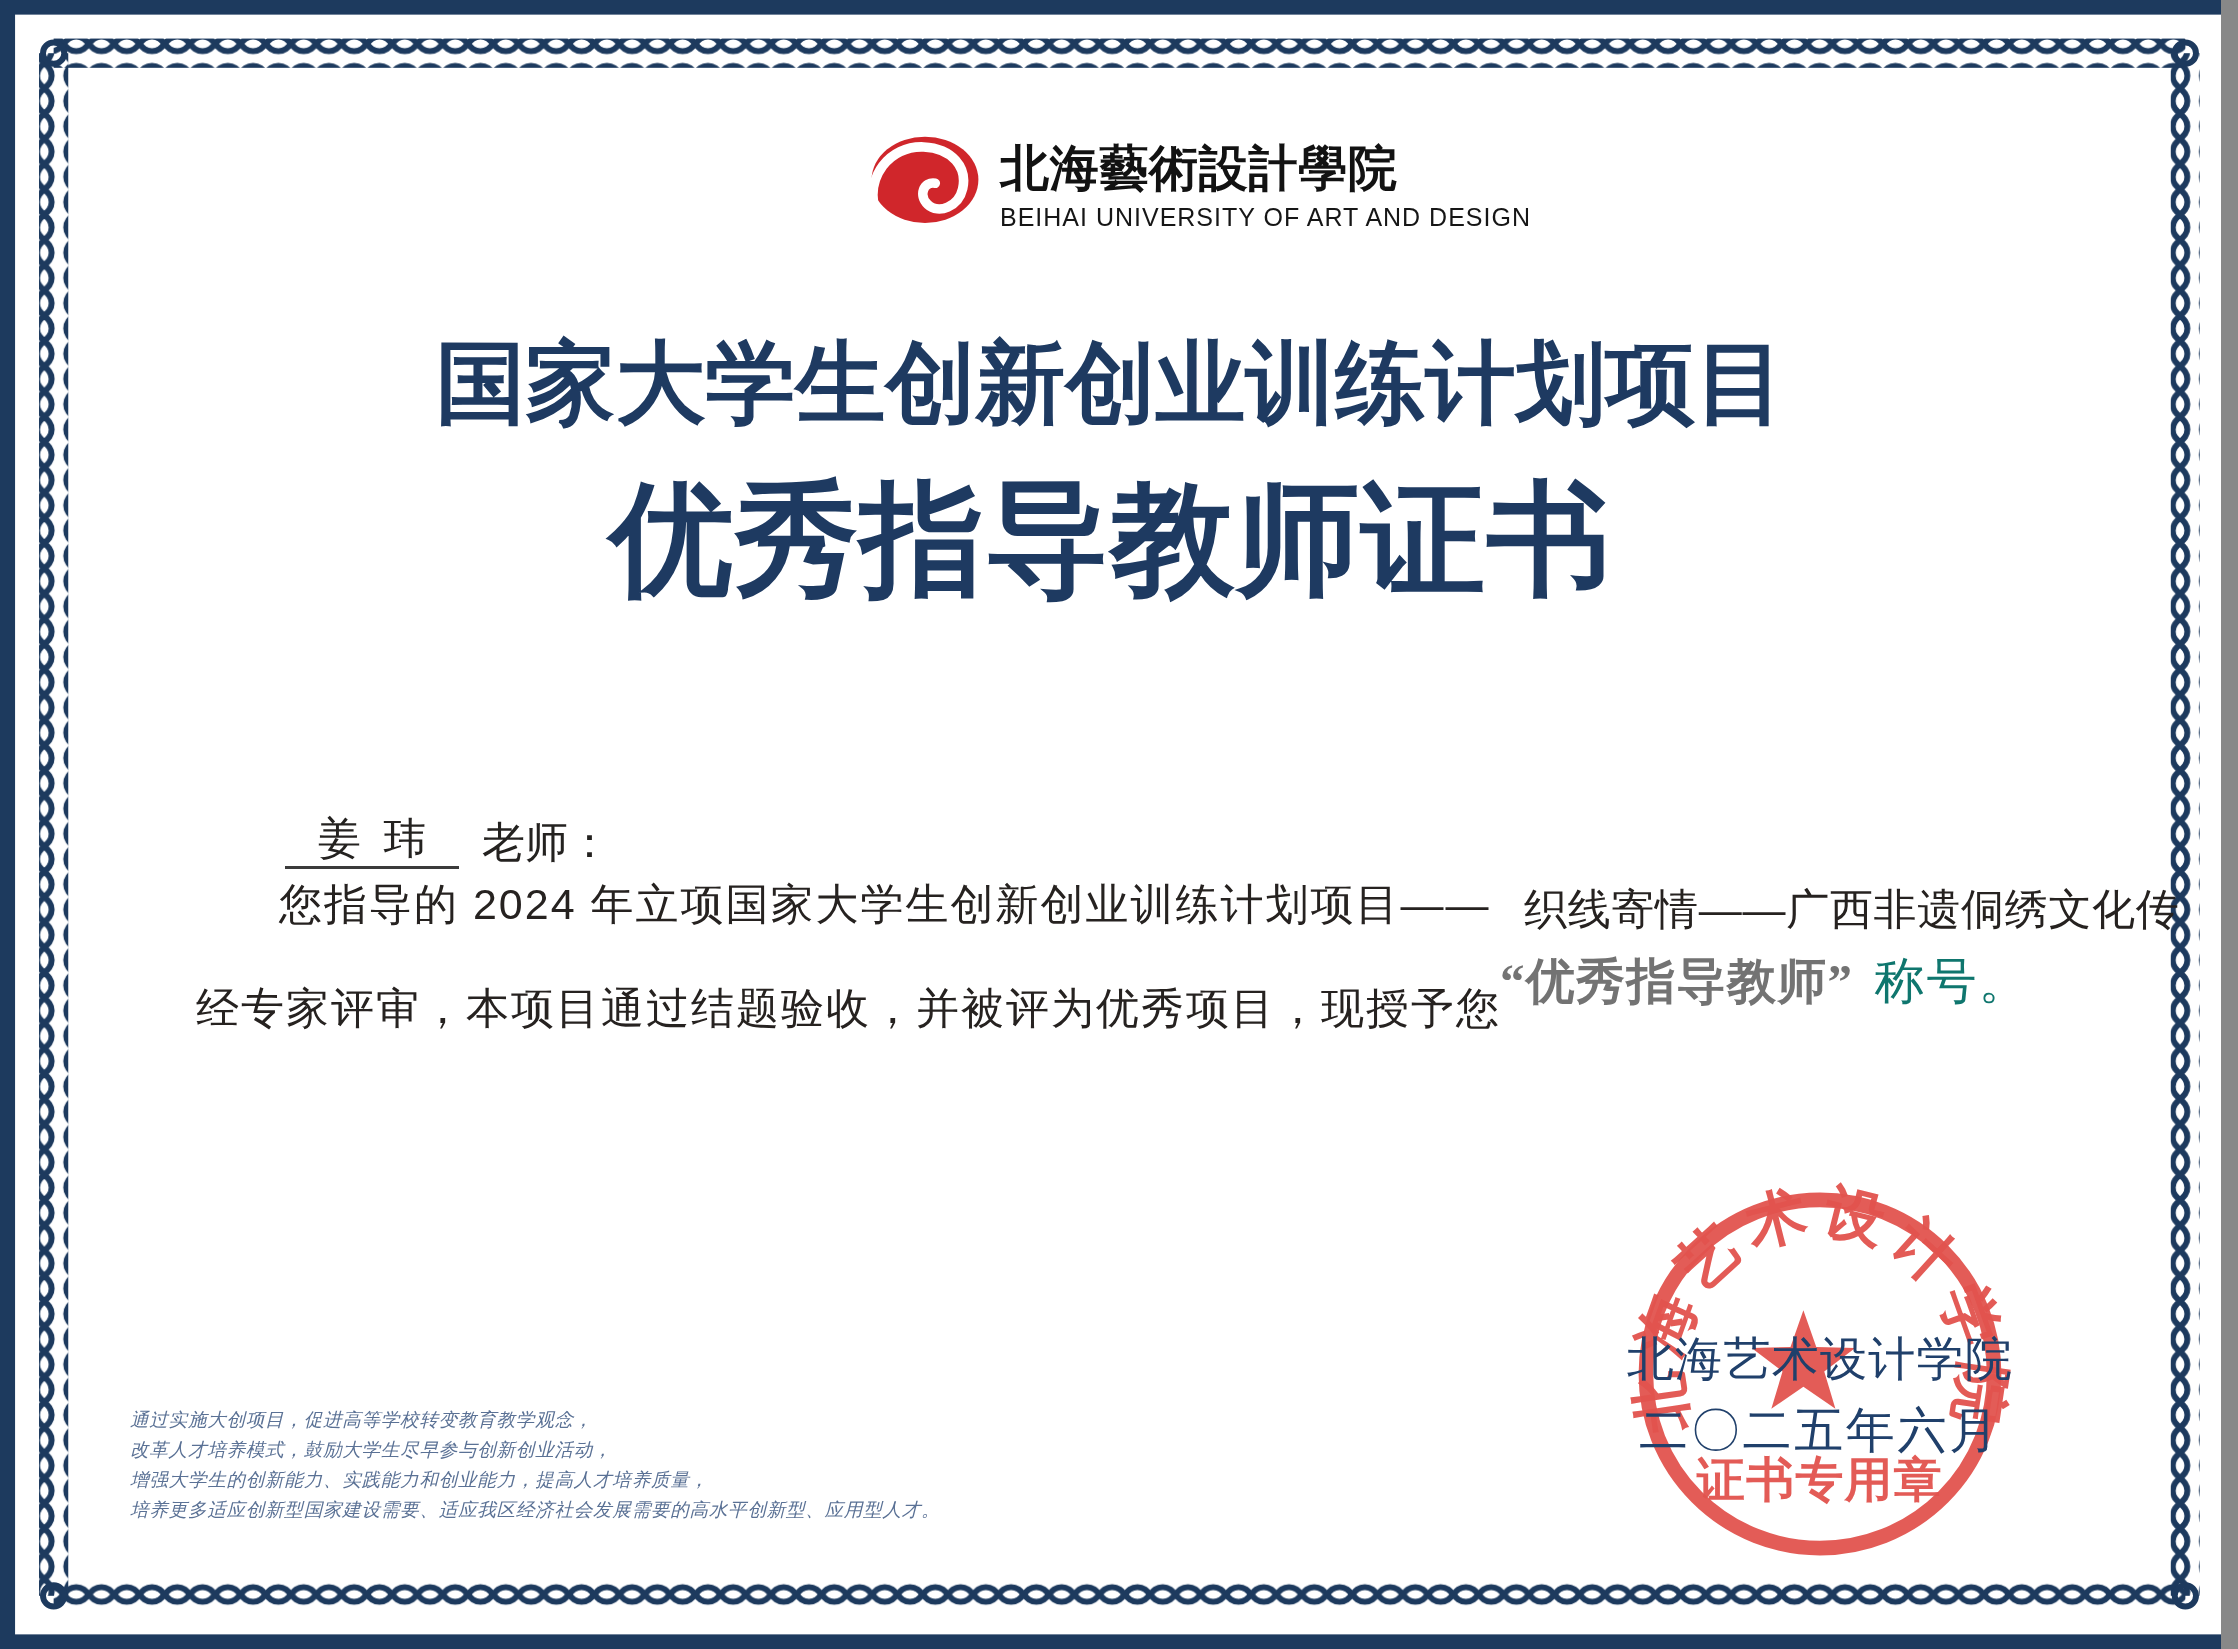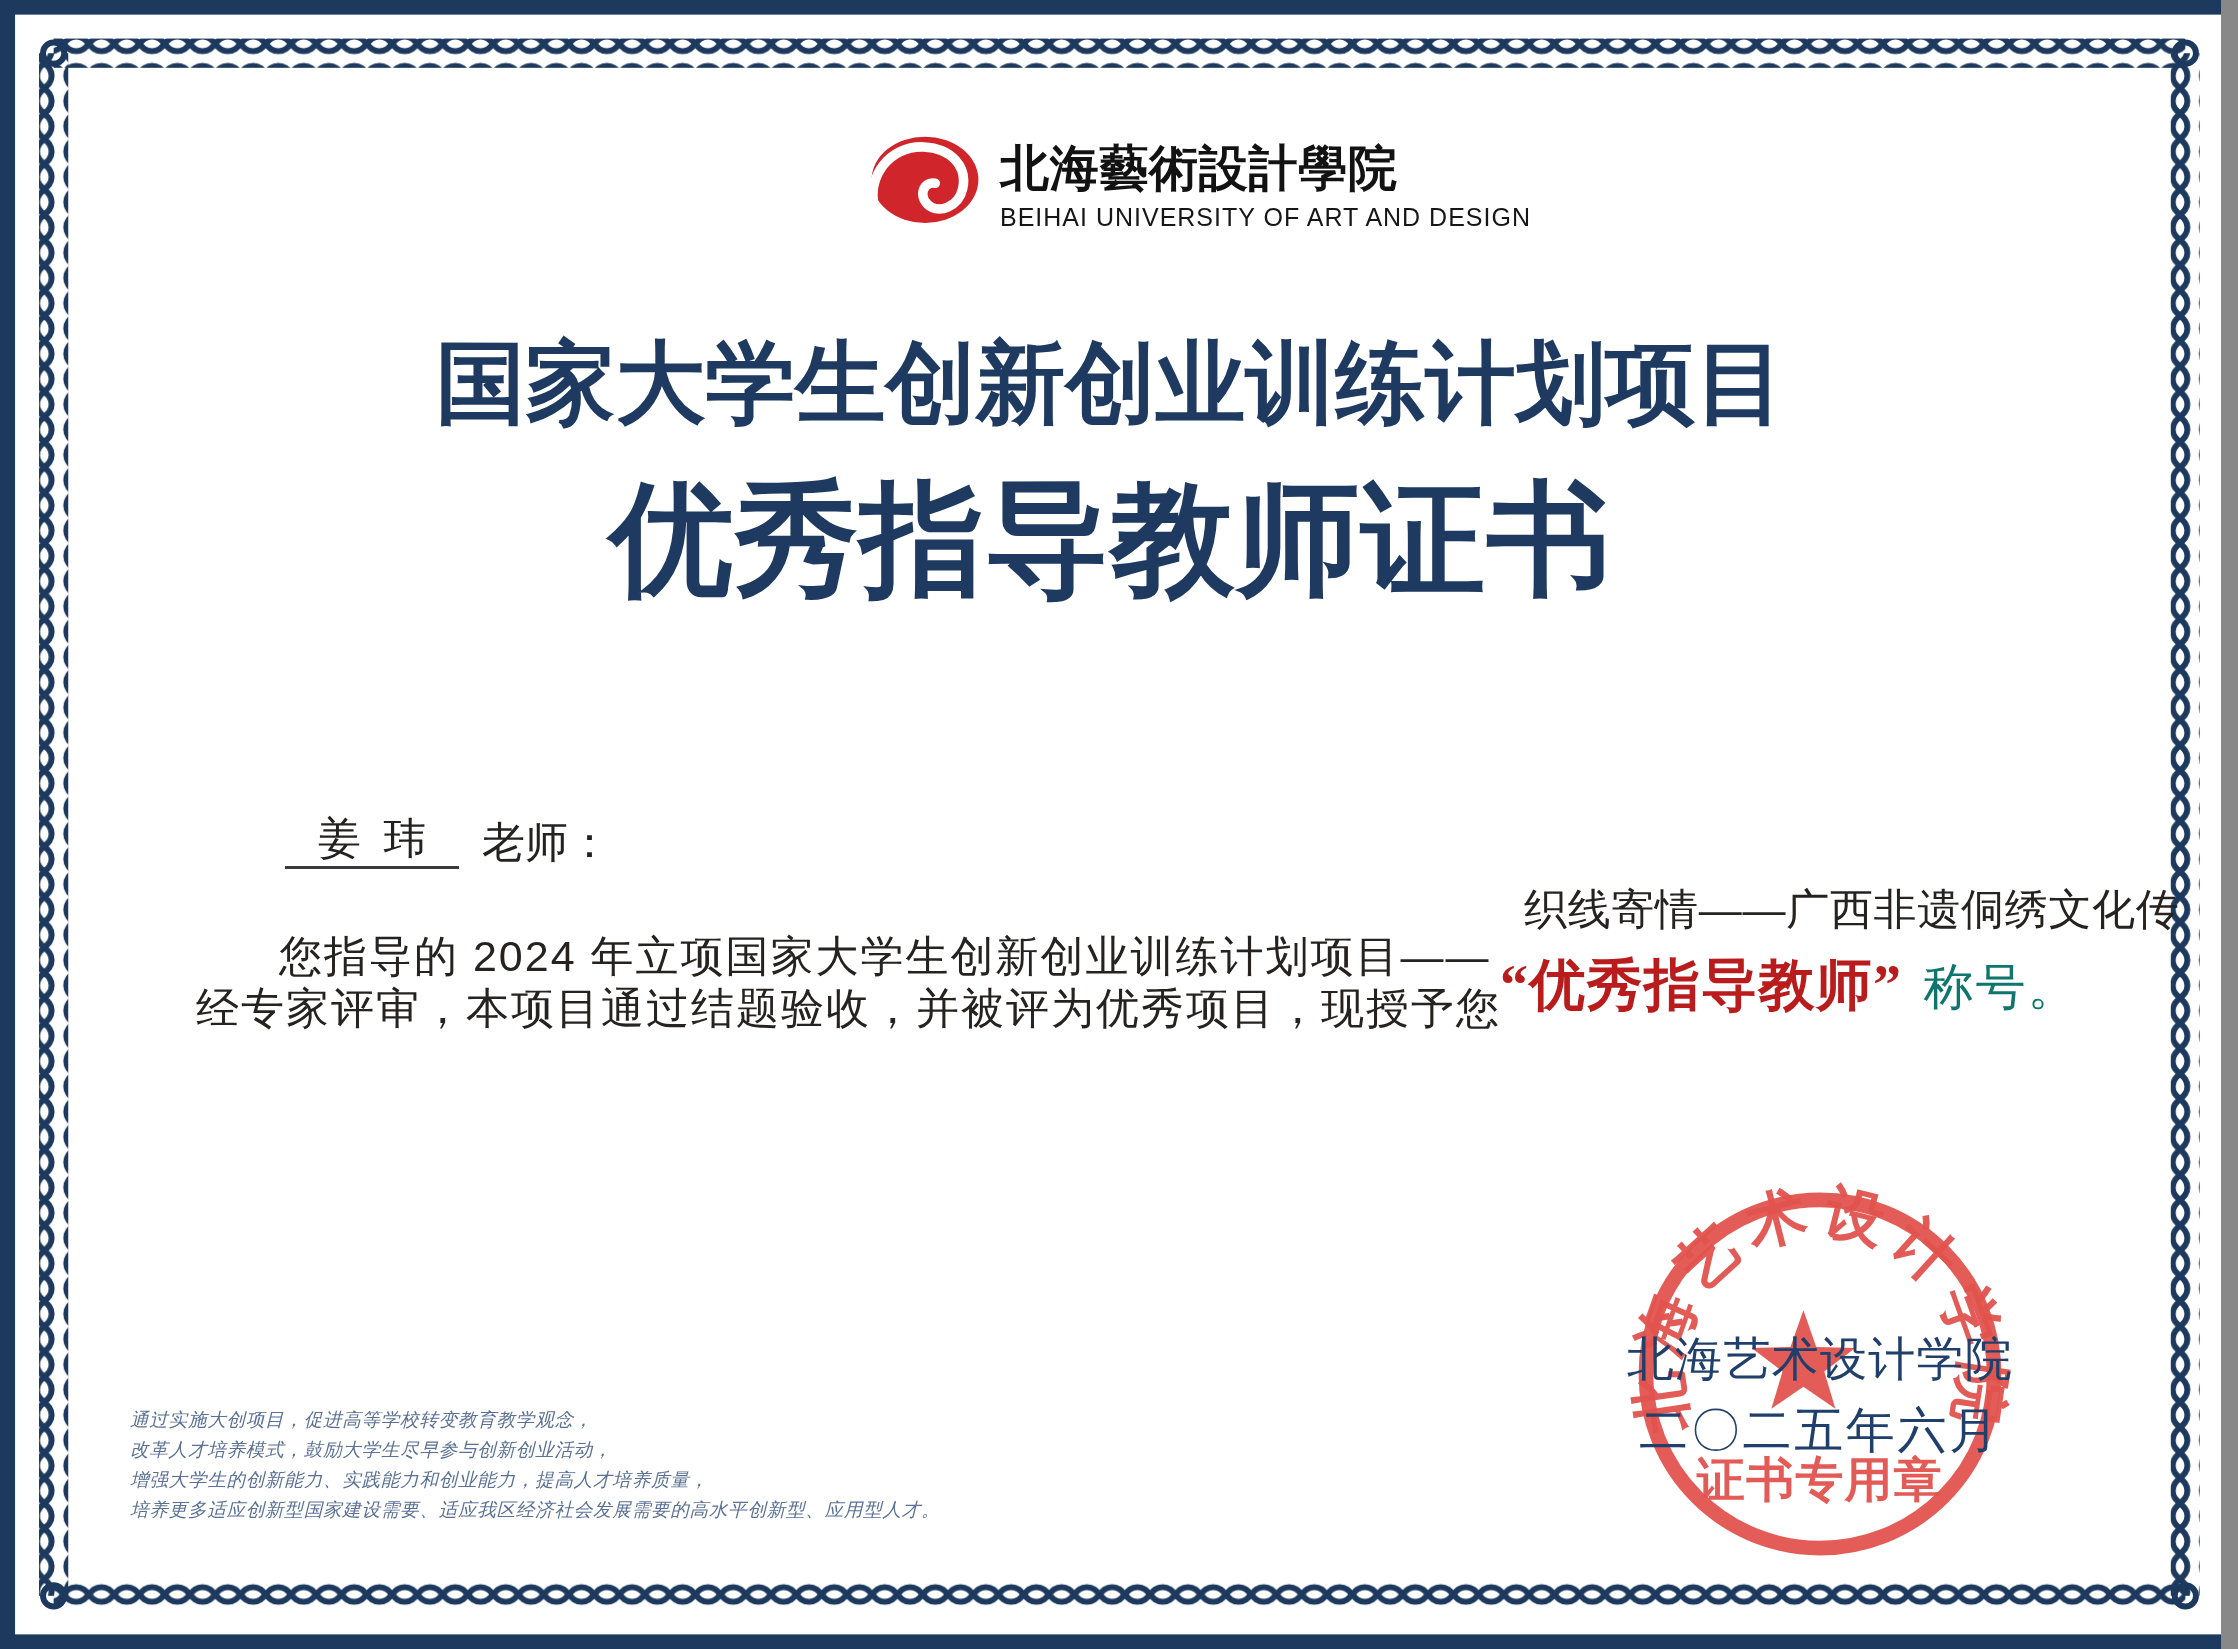--- a/index.html
+++ b/index.html
@@ -44,30 +44,30 @@
     letter-spacing:1.3px;white-space:nowrap;
   }
 
   
   .recipient-name{left:318px;top:810px;font-size:43px;color:#242220;letter-spacing:5.3px;white-space:nowrap;}
   .name-underline{left:285px;top:866px;width:174px;height:3.3px;background:#3b3b3b;}
   .recipient-salutation{left:482px;top:814px;font-size:43px;color:#242220;white-space:nowrap;}
 
   
   .body-line{font-size:43px;color:#262220;letter-spacing:2px;white-space:nowrap;}
-  .line1{left:279px;top:928px;}
+  .line1{left:279px;top:876px;}
   .line2{left:196px;top:980px;}
   .line3{left:291px;top:1083px;}
   .proj-line{font-size:43px;color:#262220;letter-spacing:0.7px;white-space:nowrap;margin-top:20px;}
   .proj1{left:1524px;top:861px;}
   .proj2{left:1524px;top:924px;}
   .honor-line{left:1500px;top:948px;display:flex;align-items:baseline;white-space:nowrap;}
   .honor-red{
     font-family:"Liberation Serif","DejaVu Serif",serif;
-    font-weight:700;font-size:56px;color:#b91c1c;letter-spacing:1.3px;
+    font-weight:700;font-size:49px;color:#737373;letter-spacing:1.3px;
   }
   .honor-suffix{font-size:50px;color:#0f766e;margin-left:21px;letter-spacing:2px;}
 
   
   .footnote{left:130px;top:1405px;color:#5a7195;
     font-family:"Liberation Serif","DejaVu Serif",serif;
     font-size:18.6px;letter-spacing:0.7px;}
   .footnote div{line-height:30px;white-space:nowrap;font-style:italic;}
 
   

